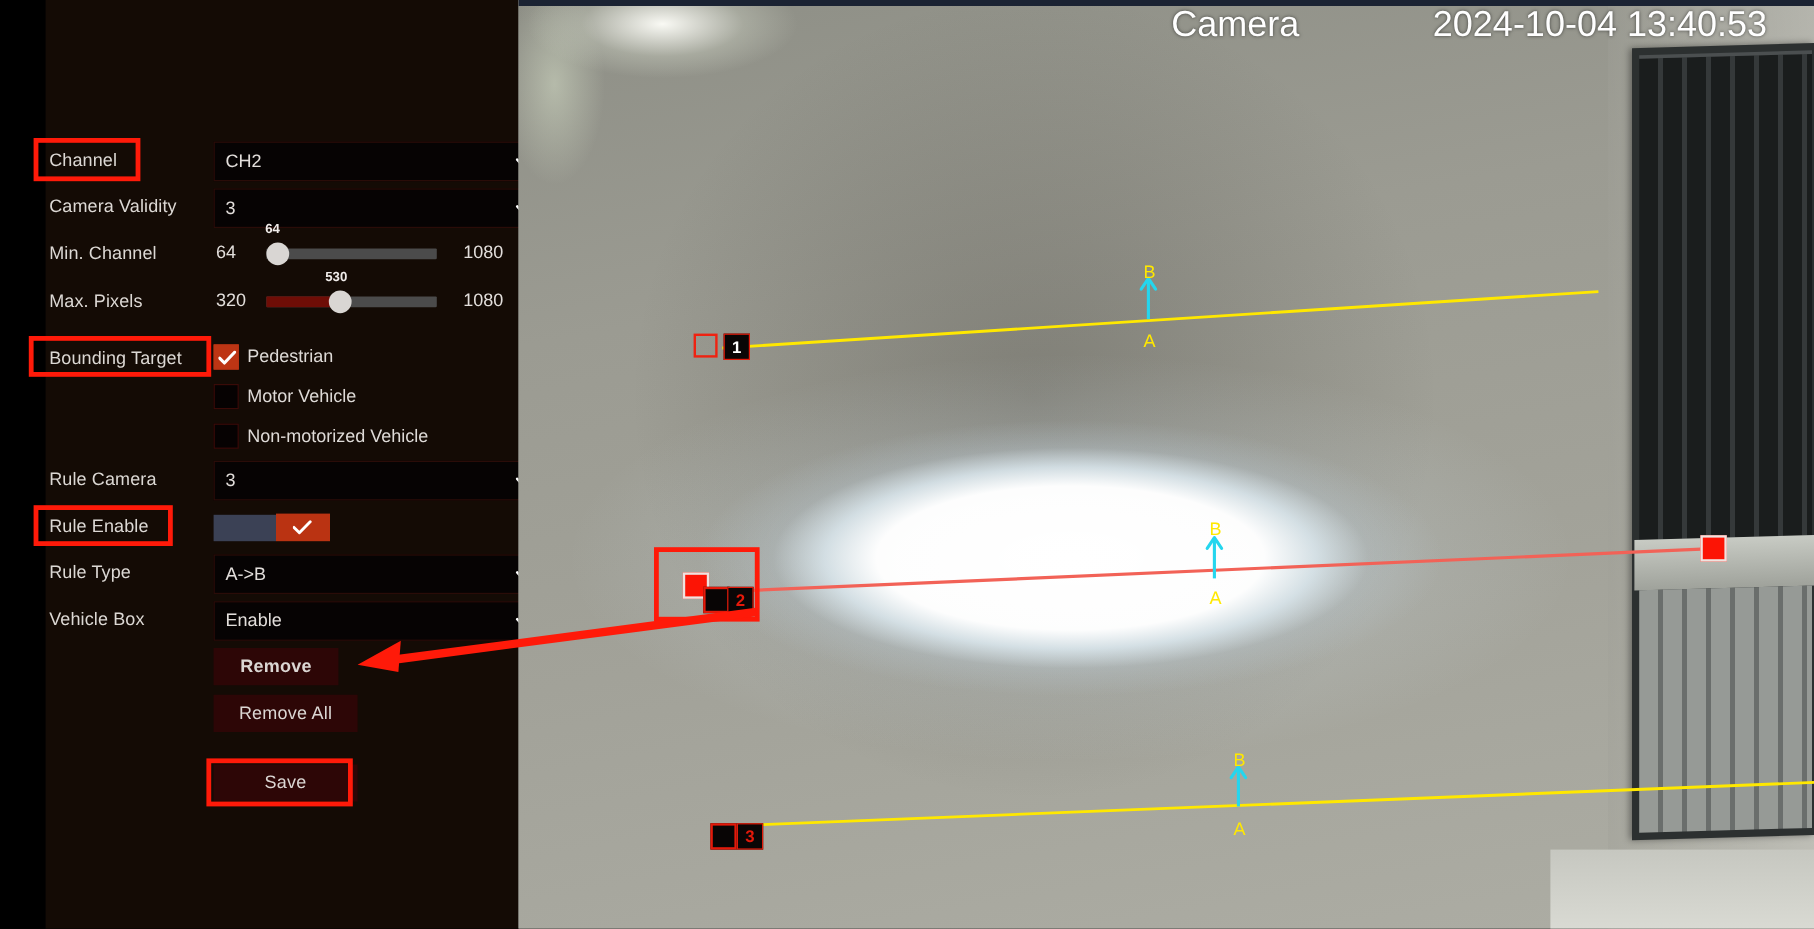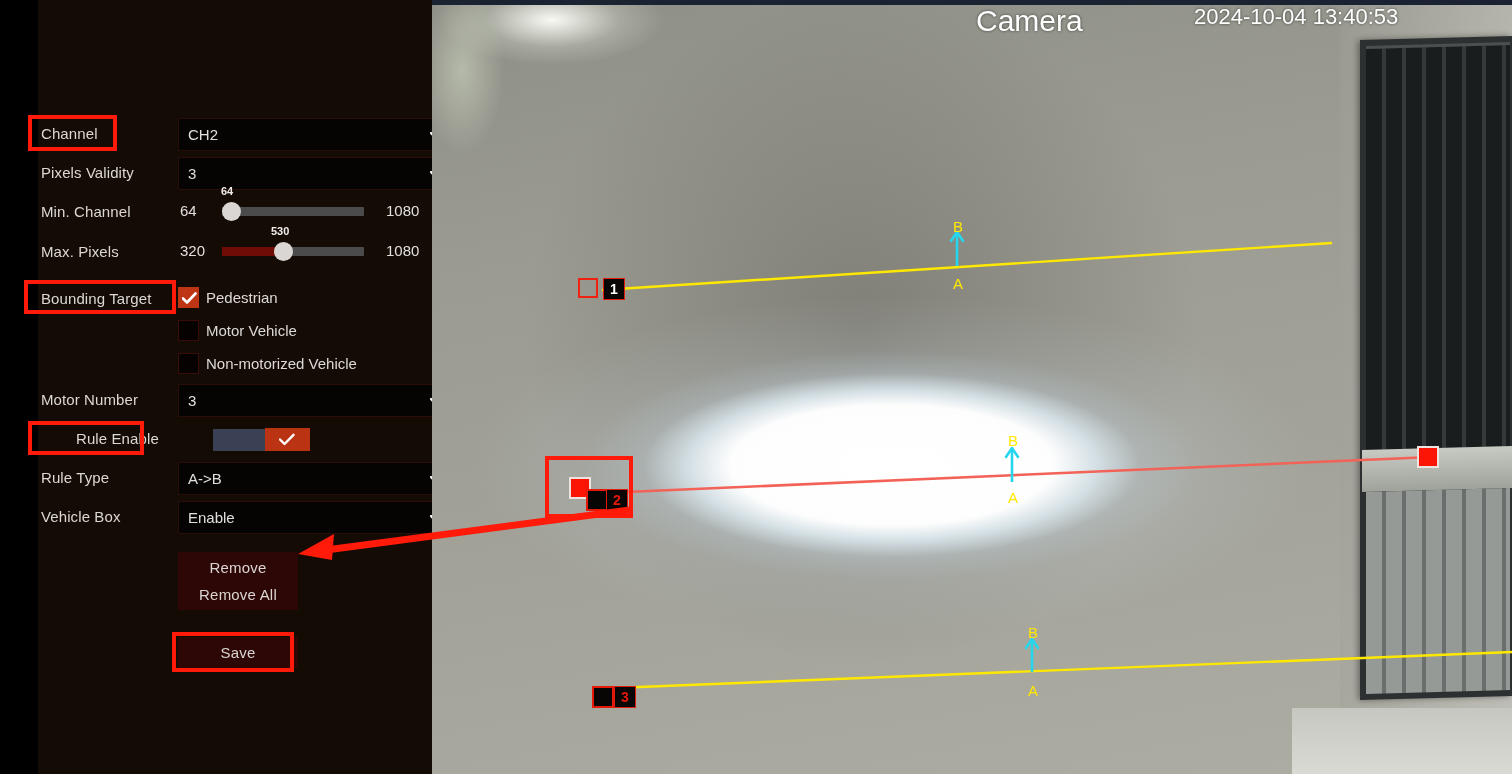--- a/index.html
+++ b/index.html
@@ -163,21 +163,21 @@
   }
 
   
   #osd-camera {
     position: absolute; left: 544px; top: 4px;
     font-size: 30px; color: #ffffff;
     text-shadow: 0 0 3px rgba(0,0,0,.6);
   }
   #osd-time {
     position: absolute; left: 762px; top: 4px;
-    font-size: 22px; color: #ffffff;
+    font-size: 30px; color: #ffffff;
     text-shadow: 0 0 3px rgba(0,0,0,.6);
   }
 
   #overlay-svg { position: absolute; left: 0; top: 0; width: 1080px; height: 774px; }
 
   .line-num-box {
     position: absolute; width: 22px; height: 22px;
     background: #0a0606; border: 1px solid #e01b0b;
     display: flex; align-items: center; justify-content: center;
     font-size: 14px; font-weight: bold; line-height: 1;
@@ -210,21 +210,21 @@
         <div class="select-value">CH2</div>
         <div class="chev">
           <svg width="13" height="13" viewBox="0 0 13 13">
               <path d="M2 4 L6.5 9 L11 4" fill="none" stroke="#ffffff" stroke-width="2.2" stroke-linecap="round" stroke-linejoin="round"></path>
             </svg>
         </div>
       </div>
     </div>
 
     <div class="form-row" style="top:157px;">
-      <div class="row-label">Pixels Validity</div>
+      <div class="row-label">Camera Validity</div>
       <div class="select-box">
         <div class="select-value">3</div>
         <div class="chev">
           <svg width="13" height="13" viewBox="0 0 13 13">
               <path d="M2 4 L6.5 9 L11 4" fill="none" stroke="#ffffff" stroke-width="2.2" stroke-linecap="round" stroke-linejoin="round"></path>
             </svg>
         </div>
       </div>
     </div>
 
@@ -269,32 +269,32 @@
       <div class="cbox"></div>
       <div class="cbox-label">Motor Vehicle</div>
     </div>
 
     <div class="cbox-row" style="top:351px;">
       <div class="cbox"></div>
       <div class="cbox-label">Non-motorized Vehicle</div>
     </div>
 
     <div class="form-row" style="top:384px;">
-      <div class="row-label">Motor Number</div>
+      <div class="row-label">Rule Camera</div>
       <div class="select-box">
         <div class="select-value">3</div>
         <div class="chev">
           <svg width="13" height="13" viewBox="0 0 13 13">
               <path d="M2 4 L6.5 9 L11 4" fill="none" stroke="#ffffff" stroke-width="2.2" stroke-linecap="round" stroke-linejoin="round"></path>
             </svg>
         </div>
       </div>
     </div>
 
-    <div class="form-row" style="top:423px;margin-left:35px;">
+    <div class="form-row" style="top:423px;">
       <div class="row-label">Rule Enable</div>
       <div class="toggle">
         <div class="toggle-bar"></div>
         <div class="toggle-knob">
           <svg width="16" height="13" viewBox="0 0 16 13">
               <path d="M1 6.5 L5.5 11 L14.5 1.8" fill="none" stroke="#ffffff" stroke-width="2.4" stroke-linecap="round" stroke-linejoin="round"></path>
             </svg>
         </div>
       </div>
     </div>
@@ -316,21 +316,21 @@
       <div class="select-box">
         <div class="select-value">Enable</div>
         <div class="chev">
           <svg width="13" height="13" viewBox="0 0 13 13">
               <path d="M2 4 L6.5 9 L11 4" fill="none" stroke="#ffffff" stroke-width="2.2" stroke-linecap="round" stroke-linejoin="round"></path>
             </svg>
         </div>
       </div>
     </div>
 
-    <div class="panel-btn" style="left:140px; top:552px; width:120px; height:31px;">Remove</div>
+    <div class="panel-btn" style="left:140px; top:540px; width:104px; height:31px;font-weight:bold;">Remove</div>
     <div class="panel-btn" style="left:140px; top:579px; width:120px; height:31px;">Remove All</div>
     <div class="panel-btn" style="left:140px; top:637px; width:120px; height:31px;">Save</div>
   </div>
 
   <div id="video">
     <div id="video-bg"></div>
     <div id="wall-right"></div>
     <div id="window-frame">
       <div id="window-upper"></div>
       <div id="window-sill"></div>

